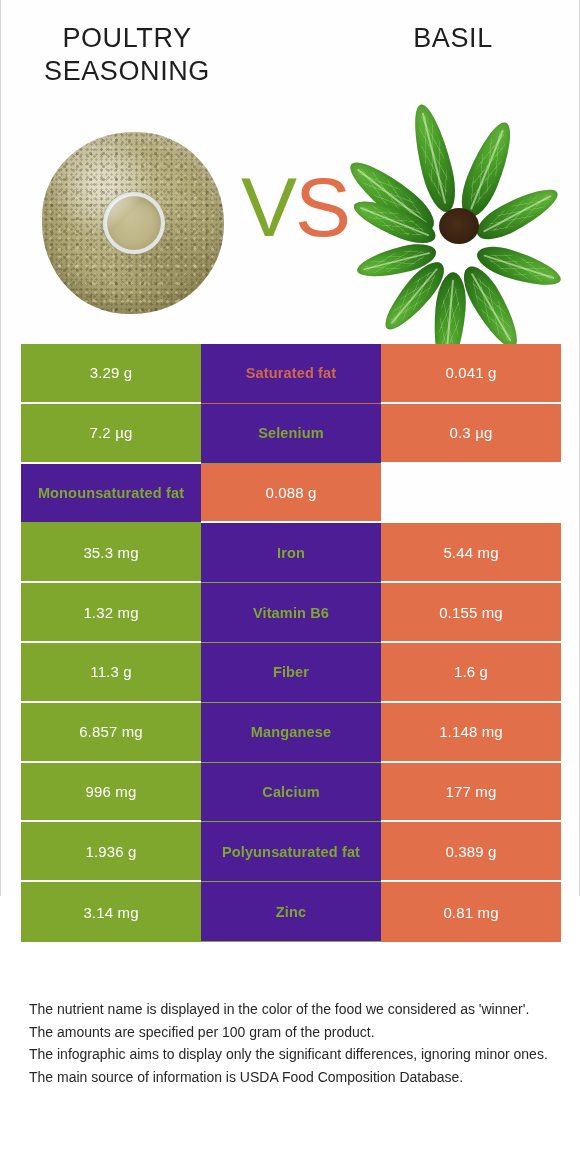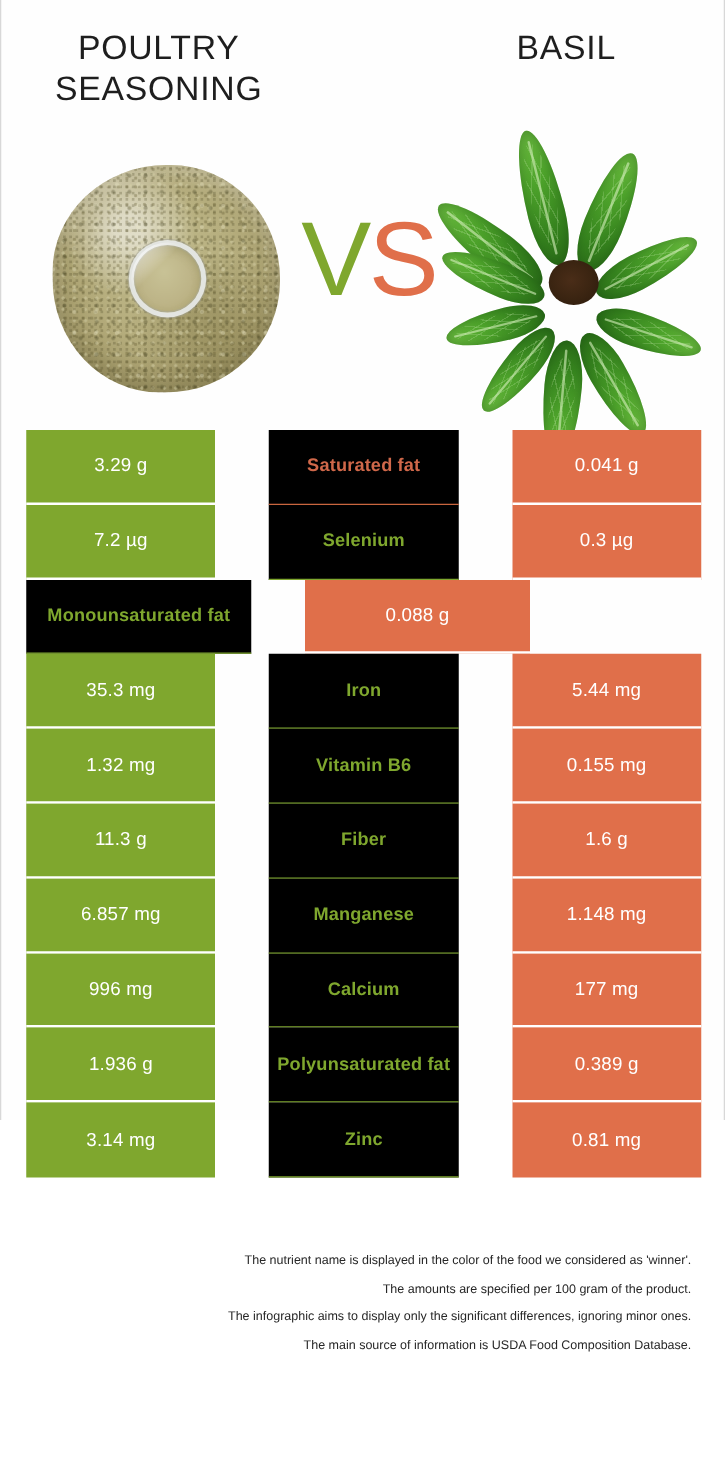--- a/index.html
+++ b/index.html
@@ -183,39 +183,38 @@
   .table {
     position: absolute;
     left: 20px;
     top: 344px;
     width: 540px;
   }
   .row {
     display: flex;
     height: 59.8px;
     margin-bottom: 0;
-    gap: 43px;
   }
   .cell {
     display: flex;
     align-items: center;
     justify-content: center;
     font-size: 15px;
     font-weight: 400;
     letter-spacing: .15px;
   }
   .cell-left {
     width: 180px;
     background: #7FA72E;
     color: #ffffff;
     border-bottom: 2px solid #ffffff;
   }
   .cell-mid {
     width: 180px;
-    background: #000000;
+    background: #4c1d95;
     font-weight: 700;
     font-size: 14.5px;
   }
   .cell-right {
     width: 180px;
     background: #E06F4A;
     color: #ffffff;
     border-bottom: 2px solid #ffffff;
   }
   .row:last-child .cell-left,
@@ -224,23 +223,23 @@
   .cell-mid.win-green { color: #7FA72E; border-bottom: 1px solid #7FA72E; }
   .cell-mid.win-orange { color: #D0684A; border-bottom: 1px solid #C9663F; }
   .row:last-child .cell-mid { border-bottom: 1px solid #7FA72E; }
 
   
   .footer {
     position: absolute;
     left: 28px;
     top: 998px;
     width: 524px;
-    text-align: right;
+    text-align: left;
     font-family: "Liberation Sans", sans-serif;
-    font-size: 10px;
+    font-size: 14px;
     line-height: 22.5px;
     color: #272727;
   }
   .footer p { margin: 0; }
 </style>
 </head>
 <body>
 
 <div class="page">
 

